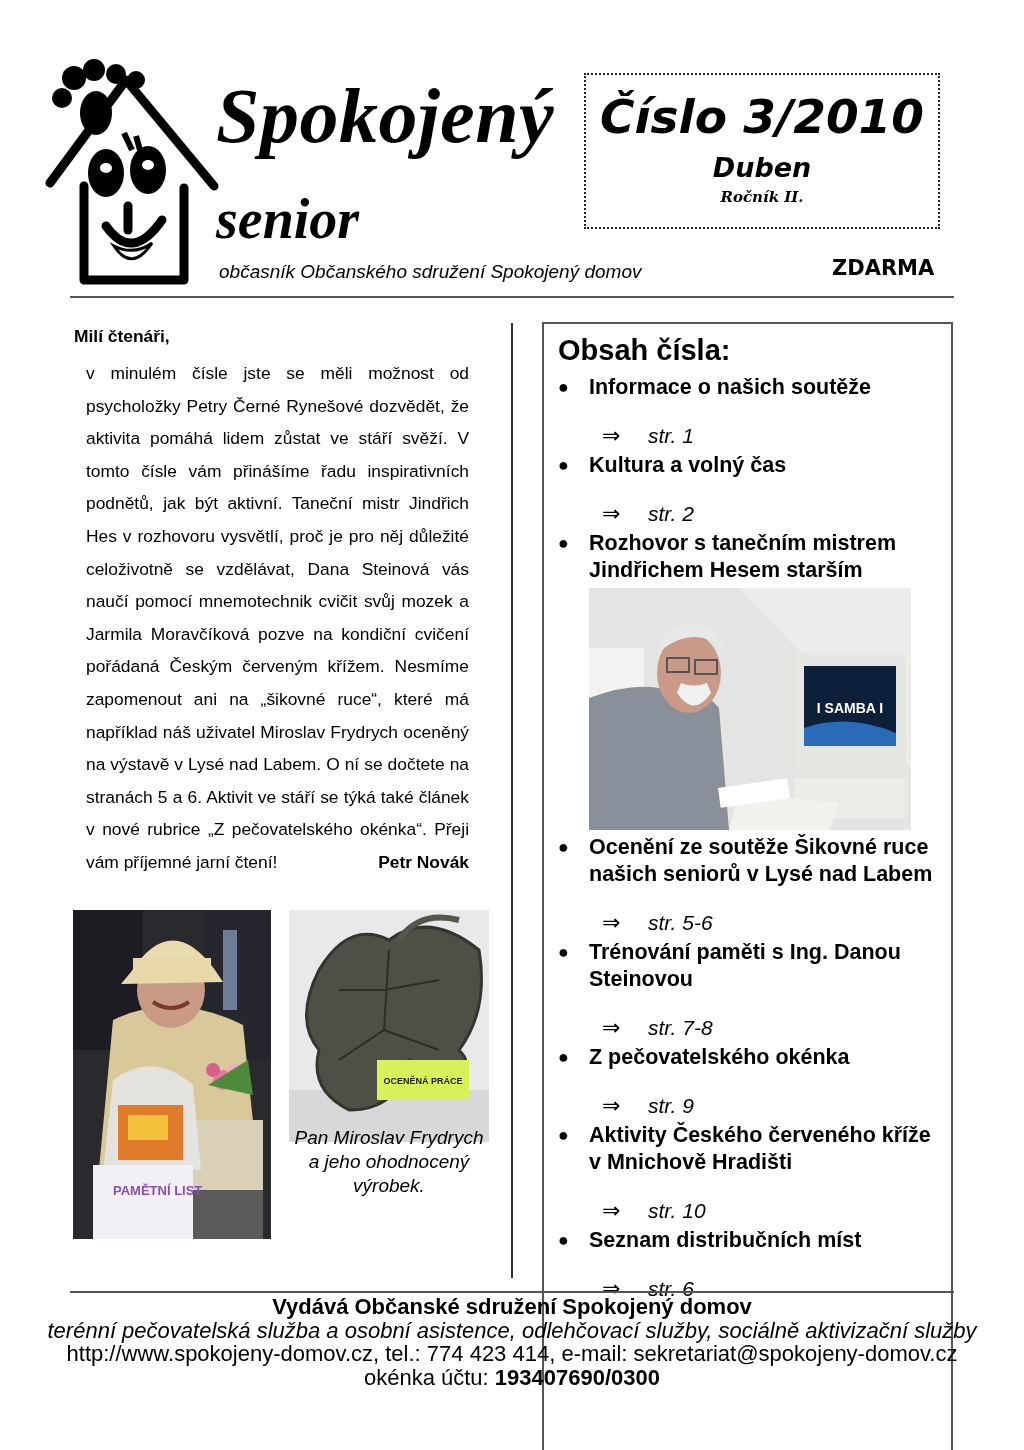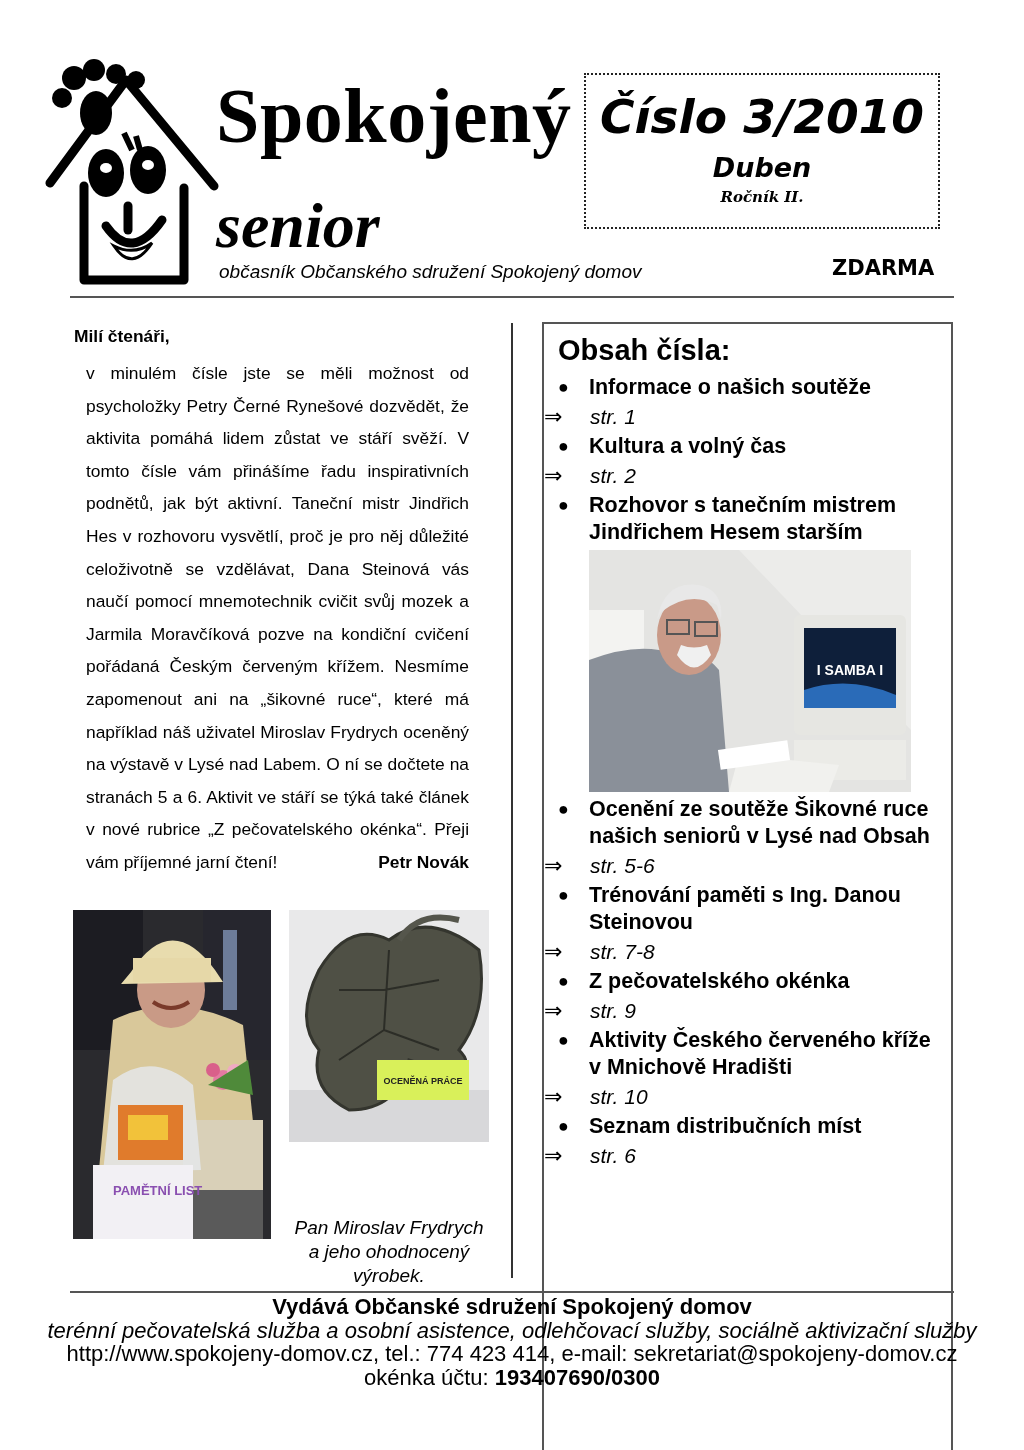--- a/index.html
+++ b/index.html
@@ -1,44 +1,44 @@
 <!DOCTYPE html>
 <html><head>
 <meta charset="utf-8">
 <style>
   html, body { margin:0; padding:0; background:#ffffff; }
   body { width:1024px; height:1450px; position:relative; overflow:hidden; color:#000; font-family:"Liberation Sans", sans-serif; }
   .abs { position:absolute; }
   
   .logo { left:44px; top:58px; width:176px; height:232px; }
-  .title1 { left:216px; top:74px; font-family:"Liberation Serif", serif; font-weight:bold; font-size:78px; line-height:84px; letter-spacing:0.5px; white-space:nowrap; }
-  .title2 { left:216px; top:184px; font-family:"Liberation Serif", serif; font-style:italic; font-weight:bold; font-size:64px; line-height:84px; white-space:nowrap; }
+  .title1 { left:216px; top:74px; font-family:"Liberation Serif", serif; font-style:italic; font-weight:bold; font-size:78px; line-height:84px; letter-spacing:0.5px; white-space:nowrap; }
+  .title2 { left:216px; top:177px; font-family:"Liberation Serif", serif; font-style:italic; font-weight:bold; font-size:56px; line-height:84px; white-space:nowrap; }
   .subtitle { left:219px; top:261px; font-size:19px; font-style:italic; white-space:nowrap; }
   .issue-box { left:584px; top:73px; width:356px; height:156px; border:2px dotted #222; box-sizing:border-box; text-align:center; }
   .issue-num { margin-top:14px; font-family:"DejaVu Sans", sans-serif; font-style:italic; font-weight:bold; font-size:47px; line-height:56px; white-space:nowrap; }
   .issue-month { font-family:"DejaVu Sans", sans-serif; font-style:italic; font-weight:bold; font-size:27px; line-height:34px; margin-top:6px; }
   .issue-year { font-family:"DejaVu Serif", serif; font-style:italic; font-weight:bold; font-size:15px; line-height:20px; margin-top:2px; }
   .free { left:832px; top:256px; font-family:"DejaVu Sans", sans-serif; font-weight:bold; font-size:21px; }
   .rule-top { left:70px; top:296px; width:884px; height:2px; background:#555; }
   
   .intro { left:74px; top:326px; width:407px; font-size:17.4px; line-height:32.6px; text-align:justify; }
   .intro .greet { font-weight:bold; display:block; line-height:20px; margin-bottom:-1px; }
   .intro p { margin:12px; }
   .intro .sign { float:right; font-weight:bold; }
   .vrule { left:511px; top:323px; width:2px; height:955px; background:#333; }
   .photo1 { left:73px; top:910px; width:198px; height:329px; overflow:hidden; }
   .photo2 { left:289px; top:910px; width:200px; height:232px; overflow:hidden; }
-  .caption { left:289px; top:1216px; width:200px; text-align:center; font-style:italic; font-size:19px; line-height:24px; }
+  .caption { left:289px; top:1126px; width:200px; text-align:center; font-style:italic; font-size:19px; line-height:24px; }
   
   .toc { left:542px; top:322px; width:411px; height:1151px; border:2px solid #555; box-sizing:border-box; }
   .toc-title { position:absolute; left:14px; top:6px; font-weight:bold; font-size:29px; line-height:40px; white-space:nowrap; }
   .toc-list { position:absolute; left:0; top:50px; width:100%; }
   .toc-item { position:relative; padding-left:45px; padding-right:10px; font-weight:bold; font-size:21.5px; line-height:27px; }
   .toc-item .bullet { position:absolute; left:14px; top:0; font-size:18px; }
-  .toc-page { position:relative; font-style:italic; font-size:21px; line-height:32px; white-space:nowrap; }
+  .toc-page { position:relative; padding-left:58px; font-style:italic; font-size:21px; line-height:32px; white-space:nowrap;margin-top:19px; }
   .toc-page .arrow { font-style:normal; font-family:"DejaVu Sans", sans-serif; font-size:22px; display:inline-block; width:46px; }
   .photo3 { margin-left:45px; width:322px; height:242px; margin-top:4px; overflow:hidden; }
   
   .rule-bottom { left:70px; top:1291px; width:884px; height:2px; background:#555; }
   .footer { left:40px; top:1295px; width:944px; text-align:center; font-size:22px; line-height:23.5px; }
   .footer .pub { font-weight:bold; }
   .footer .svc { font-style:italic; }
   .footer b { font-weight:bold; }
 </style>
 </head>
@@ -143,21 +143,21 @@
       <rect x="106" y="72" width="22" height="14" fill="none" stroke="#555" stroke-width="2"></rect>
       <rect x="205" y="65" width="112" height="120" rx="6" fill="#e6e6e2"></rect>
       <rect x="215" y="78" width="92" height="80" fill="#0e1f3a"></rect>
       <path d="M215 140 Q260 125 307 145 L307 158 L215 158 Z" fill="#2a6bb8"></path>
       <text x="261" y="125" text-anchor="middle" font-family="Liberation Sans, sans-serif" font-size="14" font-weight="bold" fill="#fff">I SAMBA I</text>
       <rect x="205" y="190" width="112" height="40" fill="#ebebe7"></rect>
       <path d="M150 205 L250 215 L240 242 L140 242 Z" fill="#f1f1ee"></path>
       <rect x="130" y="195" width="70" height="20" fill="#ffffff" transform="rotate(-8 165 205)"></rect>
     </svg>
 
-    <div class="toc-item"><span class="bullet">●</span><span>Ocenění ze soutěže Šikovné ruce našich seniorů v Lysé nad Obsah</span></div>
+    <div class="toc-item"><span class="bullet">●</span><span>Ocenění ze soutěže Šikovné ruce našich seniorů v Lysé nad Labem</span></div>
     <div class="toc-page"><span class="arrow">⇒</span><span>str. 5-6</span></div>
 
     <div class="toc-item"><span class="bullet">●</span><span>Trénování paměti s Ing. Danou Steinovou</span></div>
     <div class="toc-page"><span class="arrow">⇒</span><span>str. 7-8</span></div>
 
     <div class="toc-item"><span class="bullet">●</span><span>Z pečovatelského okénka</span></div>
     <div class="toc-page"><span class="arrow">⇒</span><span>str. 9</span></div>
 
     <div class="toc-item"><span class="bullet">●</span><span>Aktivity Českého červeného kříže v Mnichově Hradišti</span></div>
     <div class="toc-page"><span class="arrow">⇒</span><span>str. 10</span></div>

